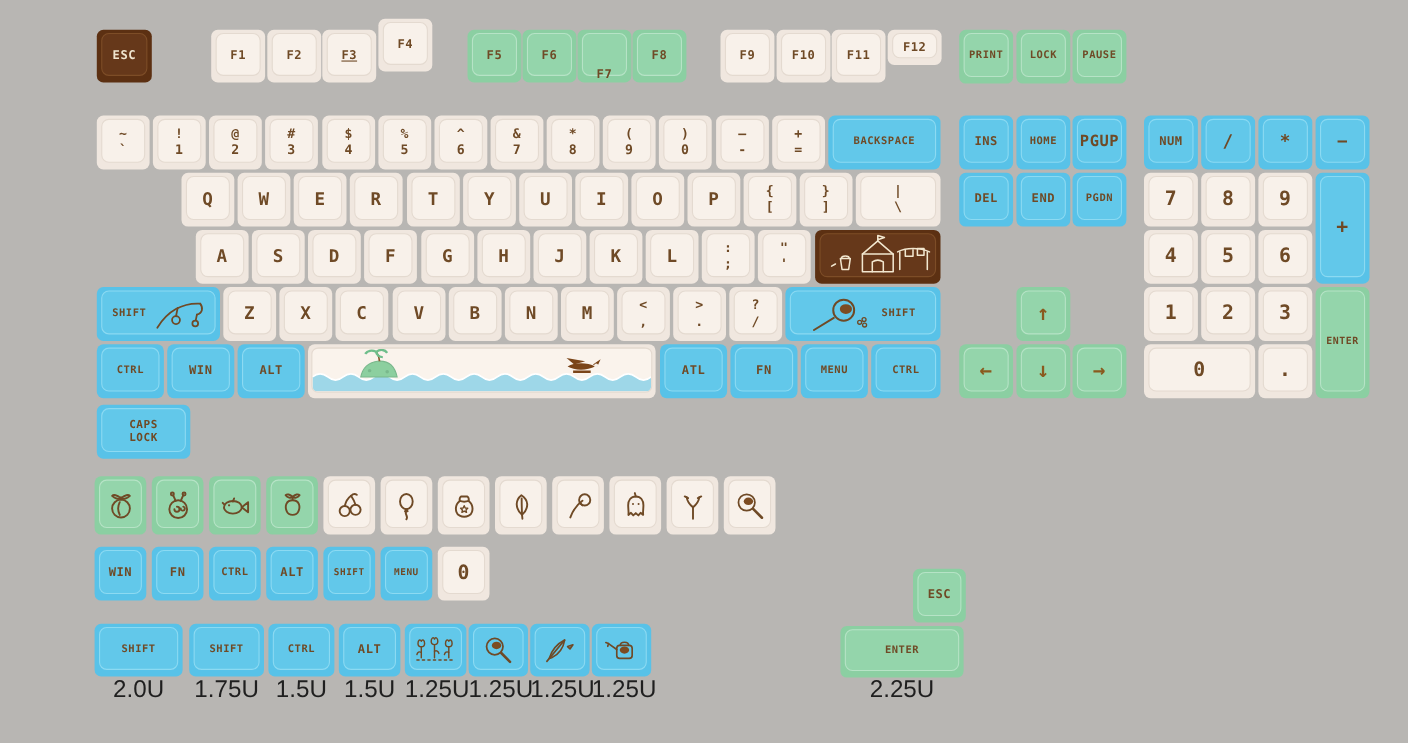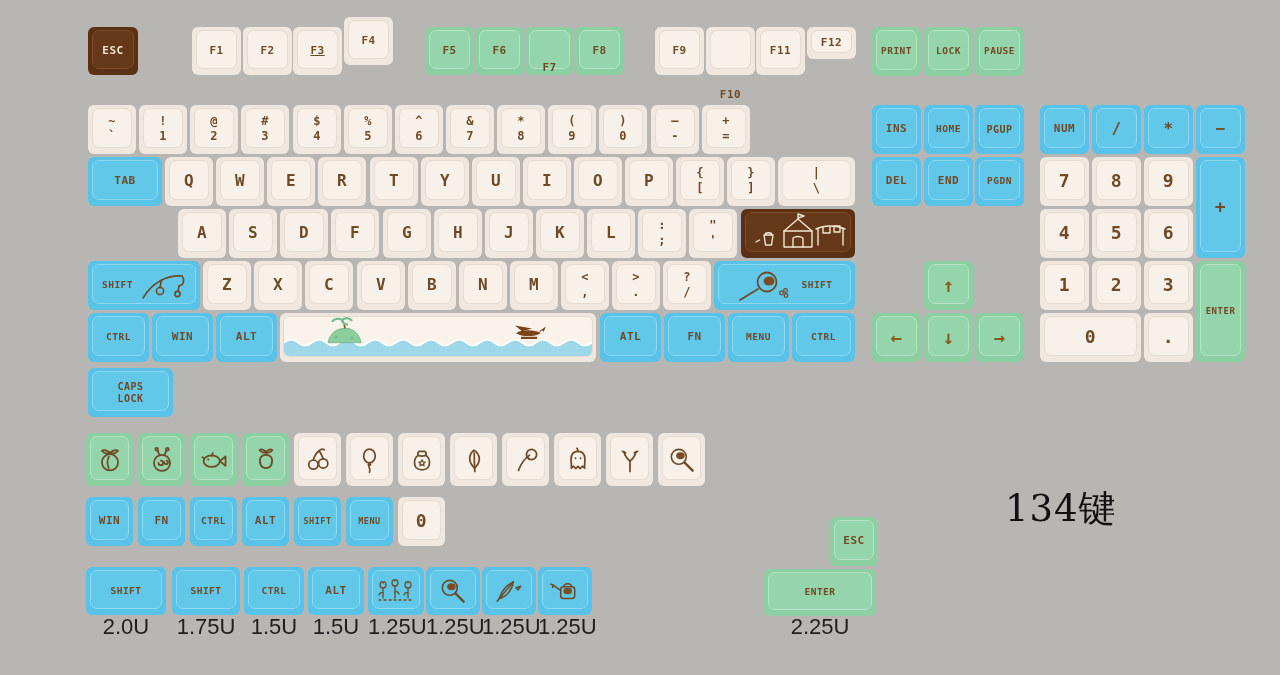--- a/index.html
+++ b/index.html
@@ -46,21 +46,20 @@
   }
   .page-title{
     position:absolute;color:#111;font-family:"DejaVu Serif",serif;
     font-size:37px;letter-spacing:1px;z-index:3;
   }
 </style>
 </head>
 <body>
 
 <div id="board">
-  <div class="page-title" style="left: 1005px; top: 484px;">134键</div>
 <div class="key c-brown" style="left: 88px; top: 27px; width: 50px; height: 48px;">
       <div class="lg" style="font-size: 11px;">
         <span>ESC</span>
       </div>
     </div>
     <div class="key c-cream" style="left: 192px; top: 27px; width: 49px; height: 48px;">
       <div class="lg" style="font-size: 11px;">
         <span>F1</span>
       </div>
     </div>
@@ -98,21 +97,21 @@
       <div class="lg" style="font-size: 11px;">
         <span>F8</span>
       </div>
     </div>
     <div class="key c-cream" style="left: 655px; top: 27px; width: 49px; height: 48px;">
       <div class="lg" style="font-size: 11px;">
         <span>F9</span>
       </div>
     </div>
     <div class="key c-cream" style="left: 706px; top: 27px; width: 49px; height: 48px;">
-      <div class="lg" style="font-size: 11px; margin-top: 44px;">
+      <div class="lg" style="font-size: 11px;">
         <span>F10</span>
       </div>
     </div>
     <div class="key c-cream" style="left: 756px; top: 27px; width: 49px; height: 48px;">
       <div class="lg" style="font-size: 11px;">
         <span>F11</span>
       </div>
     </div>
     <div class="key c-cream" style="left: 807px; top: 27px; width: 49px; height: 32px;">
       <div class="lg" style="font-size: 11px;">
@@ -205,23 +204,23 @@
         <span>–</span>
         <span>-</span>
       </div>
     </div>
     <div class="key c-cream" style="left: 702px; top: 105px; width: 48px; height: 49px;">
       <div class="lg" style="font-size: 12px;">
         <span>+</span>
         <span>=</span>
       </div>
     </div>
-    <div class="key c-blue" style="left: 88px; top: 157px; width: 74px; height: 49px;">
-      <div class="lg" style="font-size: 11px;">
-        <span>TAB</span>
+    <div class="key c-blue" style="left: 753px; top: 105px; width: 102px; height: 49px;">
+      <div class="lg" style="font-size: 9.5px;">
+        <span>BACKSPACE</span>
       </div>
     </div>
     <div class="key c-cream" style="left: 165px; top: 157px; width: 48px; height: 49px;">
       <div class="lg" style="font-size: 16px;">
         <span>Q</span>
       </div>
     </div>
     <div class="key c-cream" style="left: 216px; top: 157px; width: 48px; height: 49px;">
       <div class="lg" style="font-size: 16px;">
         <span>W</span>
@@ -502,21 +501,21 @@
       <div class="lg" style="font-size: 11px;">
         <span>INS</span>
       </div>
     </div>
     <div class="key c-blue" style="left: 924px; top: 105px; width: 49px; height: 49px;">
       <div class="lg" style="font-size: 9.5px;">
         <span>HOME</span>
       </div>
     </div>
     <div class="key c-blue" style="left: 975px; top: 105px; width: 49px; height: 49px;">
-      <div class="lg" style="font-size: 10px; border-radius: 13px;">
+      <div class="lg" style="font-size: 14px; border-radius: 13px;">
         <span>PGUP</span>
       </div>
     </div>
     <div class="key c-blue" style="left: 872px; top: 157px; width: 49px; height: 49px;">
       <div class="lg" style="font-size: 11px;">
         <span>DEL</span>
       </div>
     </div>
     <div class="key c-blue" style="left: 924px; top: 157px; width: 49px; height: 49px;">
       <div class="lg" style="font-size: 11px;">

